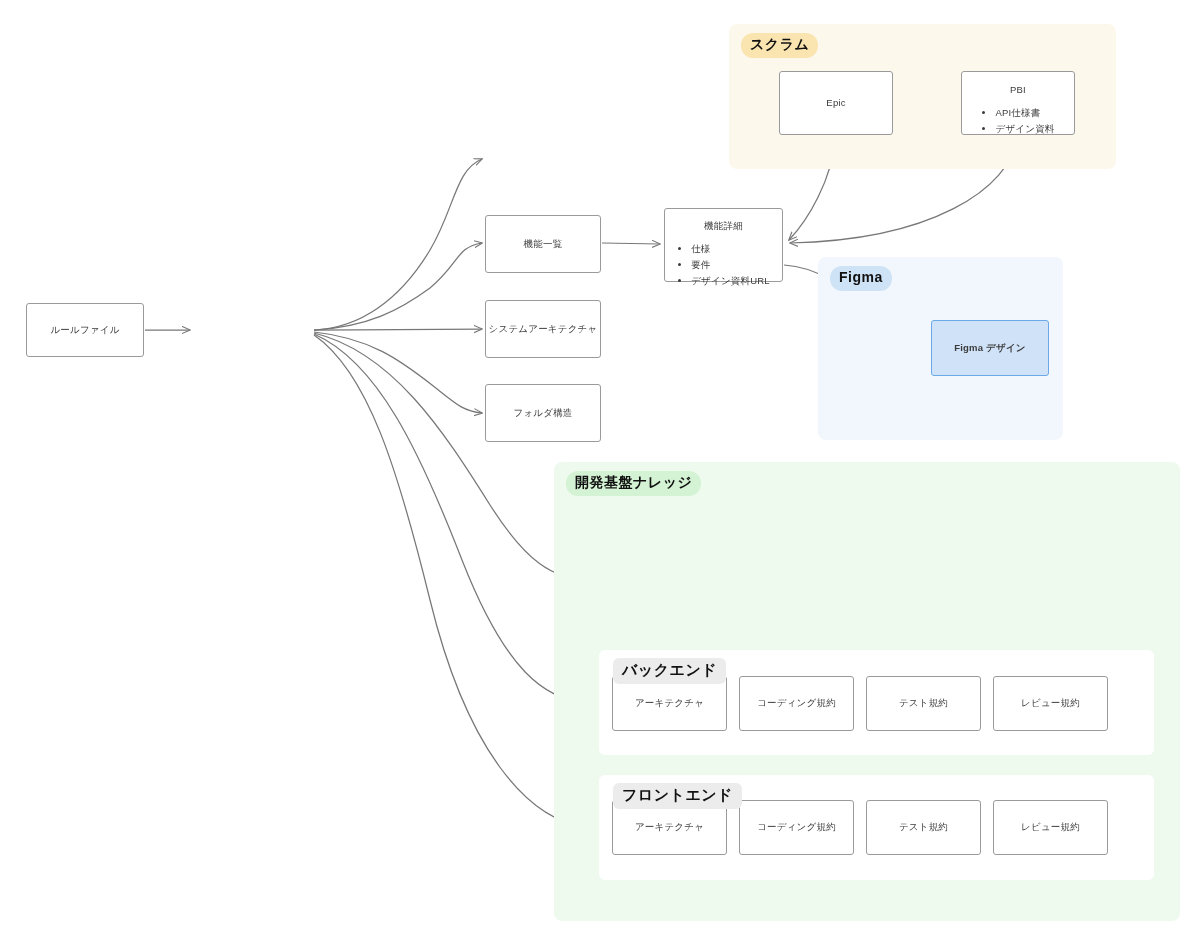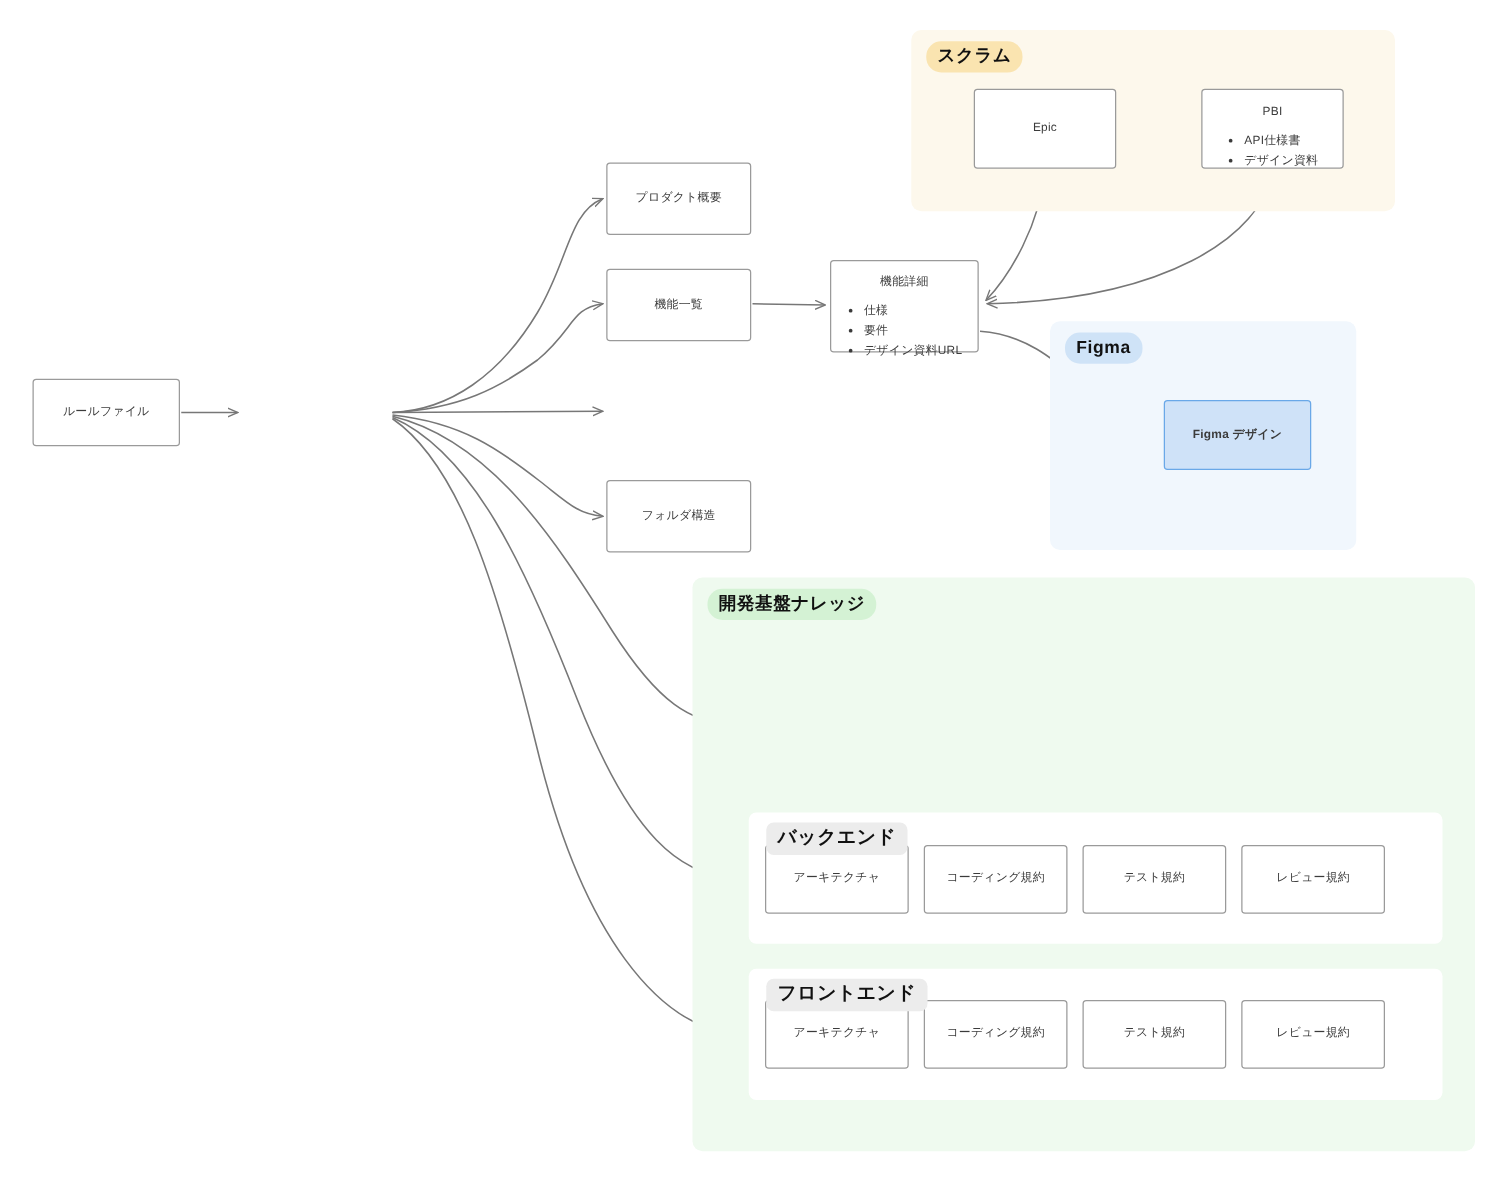--- a/index.html
+++ b/index.html
@@ -126,21 +126,21 @@
       <path d="M1018,136 C1010,190 930,240 790,243"></path>
 
       <path d="M784,265 C830,268 855,300 890,326 C913,343 918,348 929,348"></path>
     </g>
   </svg>
 
   <div class="group scrum" style="left:729px;top:24px;width:387px;height:145px;">
     <div class="glabel">スクラム</div>
   </div>
 
-  <div class="group figma" style="left:840px;top:257px;width:245px;height:183px;">
+  <div class="group figma" style="left:818px;top:257px;width:245px;height:183px;">
     <div class="glabel">Figma</div>
   </div>
 
   <div class="group kb" style="left:554px;top:462px;width:626px;height:459px;">
     <div class="glabel">開発基盤ナレッジ</div>
   </div>
 
 
   <div class="subgroup" style="left:599px;top:650px;width:555px;height:105px;">
     <div class="glabel">バックエンド</div>
@@ -148,28 +148,28 @@
 
   <div class="subgroup" style="left:599px;top:775px;width:555px;height:105px;">
     <div class="glabel">フロントエンド</div>
   </div>
 
   <div class="node" style="left:26px;top:303px;width:118px;height:54px;">
     <span class="ttl">ルールファイル</span>
   </div>
 
 
-  <div class="node" style="left:485px;top:130px;width:116px;height:58px;">
-    <span class="ttl">プロダクト概要</span>
-  </div>
 
   <div class="node" style="left:485px;top:215px;width:116px;height:58px;">
     <span class="ttl">機能一覧</span>
   </div>
 
+  <div class="node" style="left:485px;top:300px;width:116px;height:58px;">
+    <span class="ttl">システムアーキテクチャ</span>
+  </div>
 
   <div class="node" style="left:485px;top:384px;width:116px;height:58px;">
     <span class="ttl">フォルダ構造</span>
   </div>
 
   <div class="node" style="left:664px;top:208px;width:119px;height:74px;justify-content:flex-start;padding-top:10px;">
     <span class="ttl">機能詳細</span>
     <ul>
       <li>仕様</li>
       <li>要件</li>

